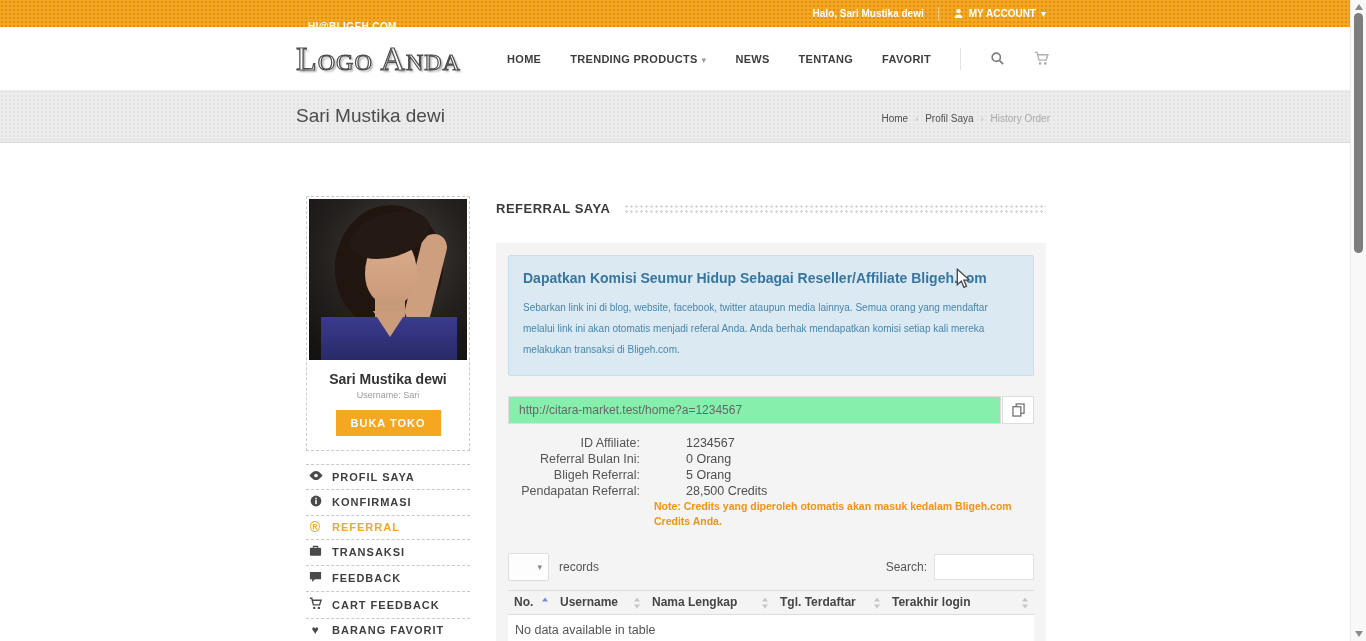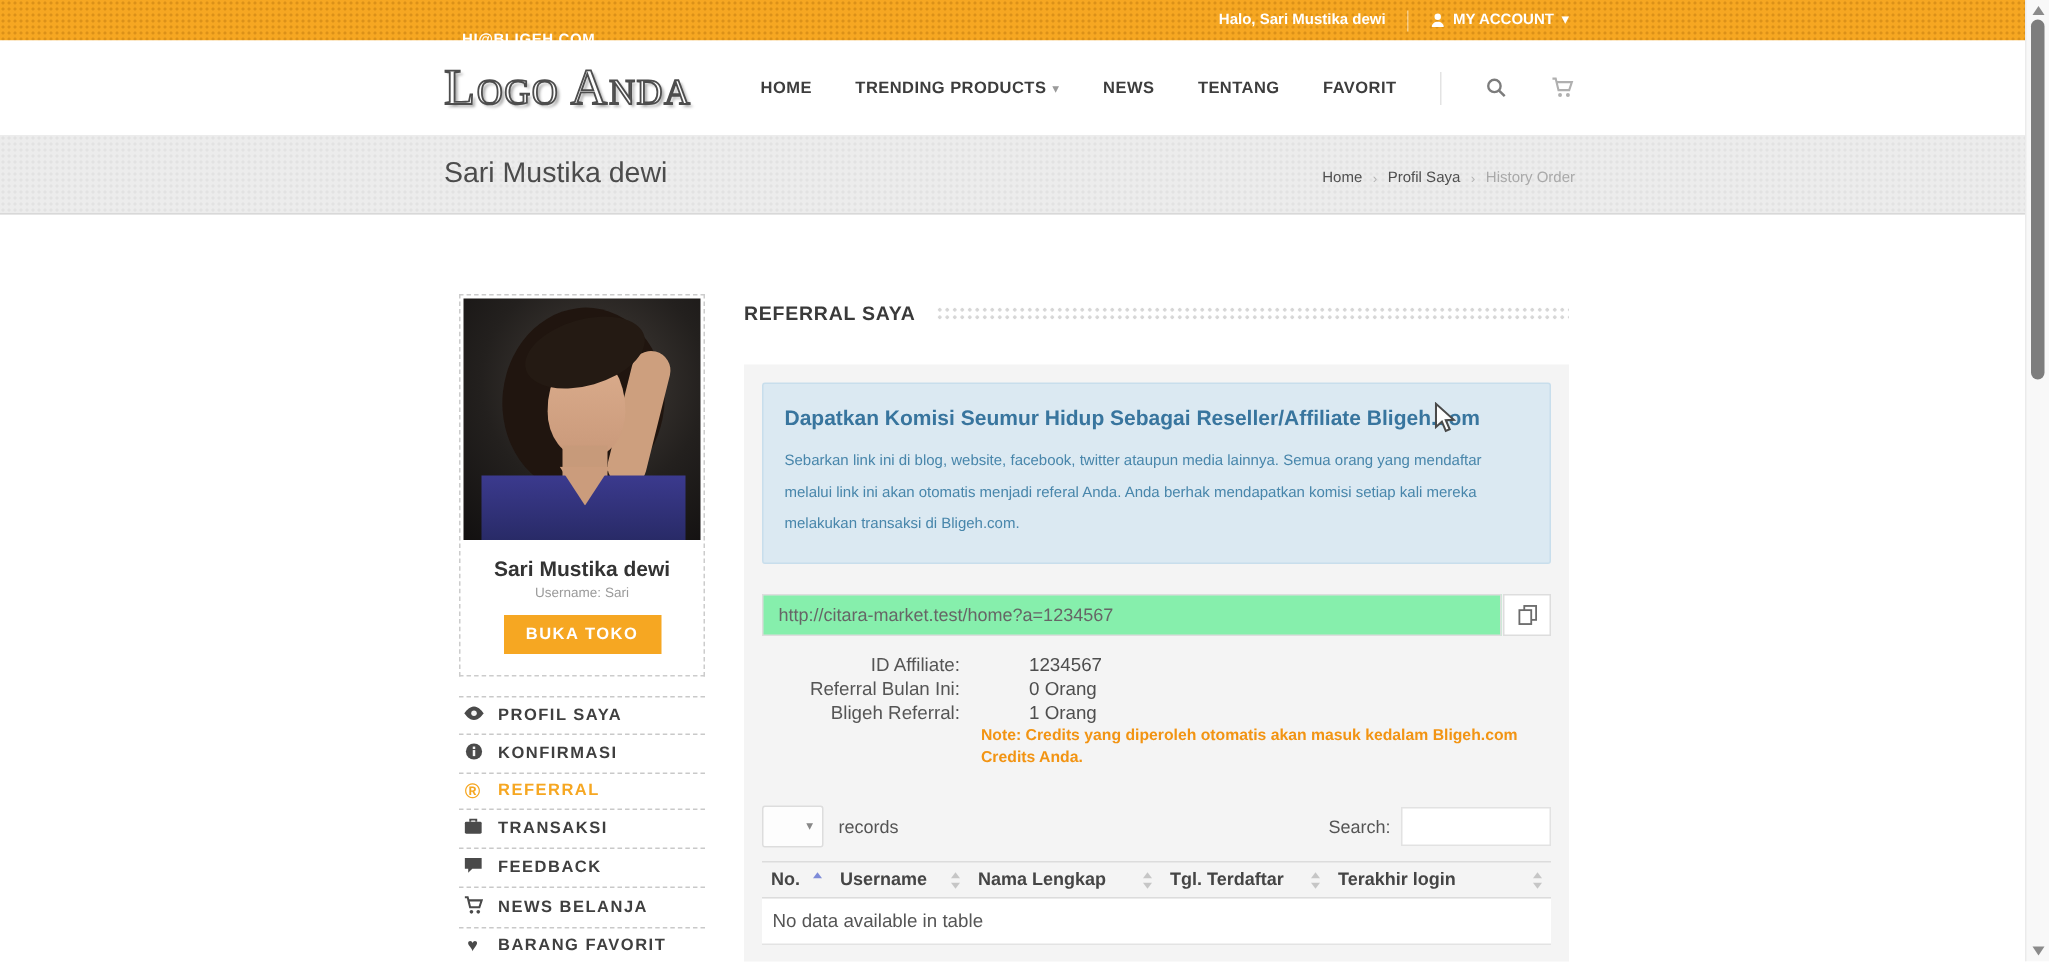--- a/index.html
+++ b/index.html
@@ -230,21 +230,21 @@
               <path d="M1 1.2h14v9H7.2L3.8 13.6v-3.4H1z" fill="#4a4a4a"></path>
             </svg></span>
         <span>FEEDBACK</span>
       </li>
       <li class="menu-item">
         <span class="mi"><svg width="14" height="13" viewBox="0 0 17 16">
               <path d="M1 1.5h2.3l2 8.2h7.6l1.9-5.7H4" fill="none" stroke="#4a4a4a" stroke-width="1.7"></path>
               <circle cx="6.4" cy="13.4" r="1.5" fill="#4a4a4a"></circle>
               <circle cx="12" cy="13.4" r="1.5" fill="#4a4a4a"></circle>
             </svg></span>
-        <span>NEWS BELANJA</span>
+        <span>CART FEEDBACK</span>
       </li>
       <li class="menu-item">
         <span class="mi">♥</span>
         <span>BARANG FAVORIT</span>
       </li>
 
     </ul>
   </div>
 
   <div class="main">
@@ -273,21 +273,25 @@
         <div class="stat-row">
           <span class="stat-label">ID Affiliate:</span>
           <span class="stat-value">1234567</span>
         </div>
         <div class="stat-row">
           <span class="stat-label">Referral Bulan Ini:</span>
           <span class="stat-value">0 Orang</span>
         </div>
         <div class="stat-row">
           <span class="stat-label">Bligeh Referral:</span>
-          <span class="stat-value">1 Orang</span>
+          <span class="stat-value">5 Orang</span>
+        </div>
+        <div class="stat-row">
+          <span class="stat-label">Pendapatan Referral:</span>
+          <span class="stat-value">28,500 Credits</span>
         </div>
         <div class="note">Note: Credits yang diperoleh otomatis akan masuk kedalam Bligeh.com Credits Anda.</div>
       </div>
 
       <div class="controls">
         <div class="ctrl-left">
           <span class="records-select">
             <span class="caret">▾</span>
           </span>
           <span class="records-label">records</span>

